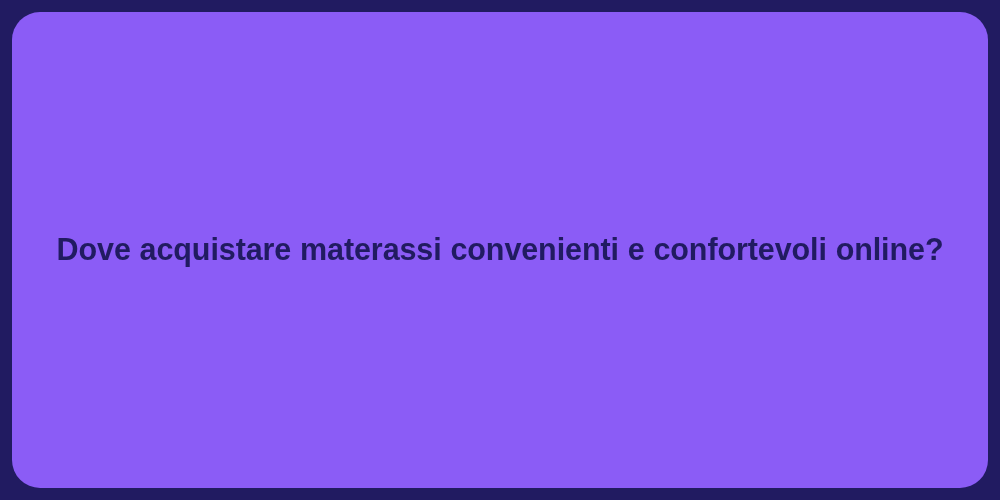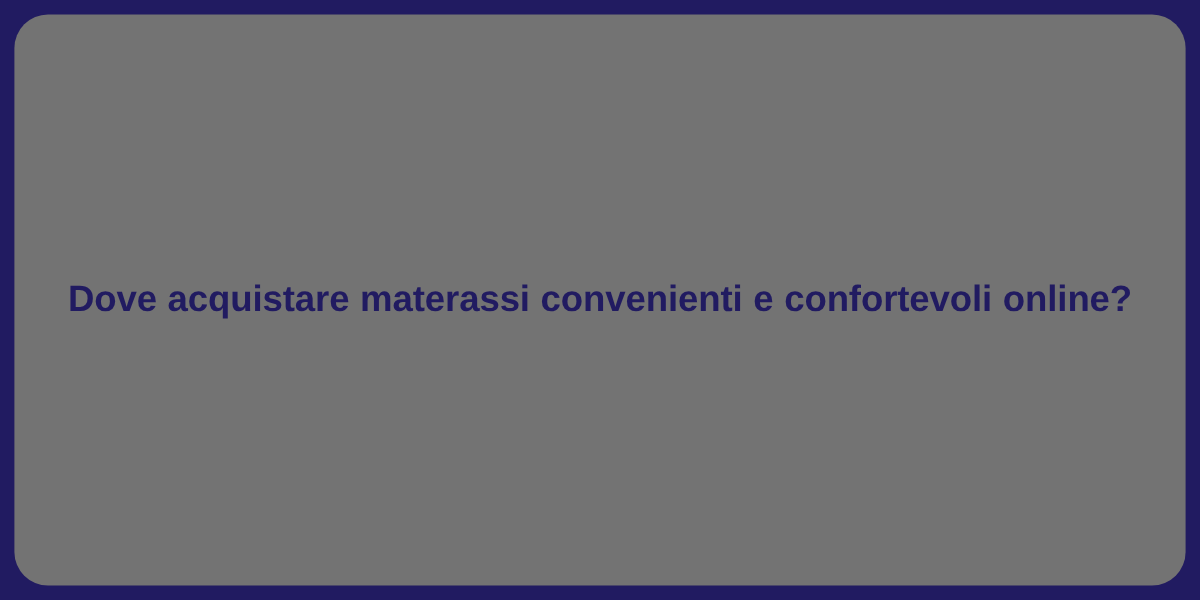--- a/index.html
+++ b/index.html
@@ -23,21 +23,21 @@
     height: 500px;
     background: #211b61;
     padding: 12px;
   }
 
   
   #banner-card {
     box-sizing: border-box;
     width: 100%;
     height: 100%;
-    background: #737373;
+    background: #8b5cf6;
     border-radius: 28px;
     display: flex;
     align-items: center;
     justify-content: flex-start;
     padding: 0 44px;
   }
 
   
   #headline {
     margin: 0;

